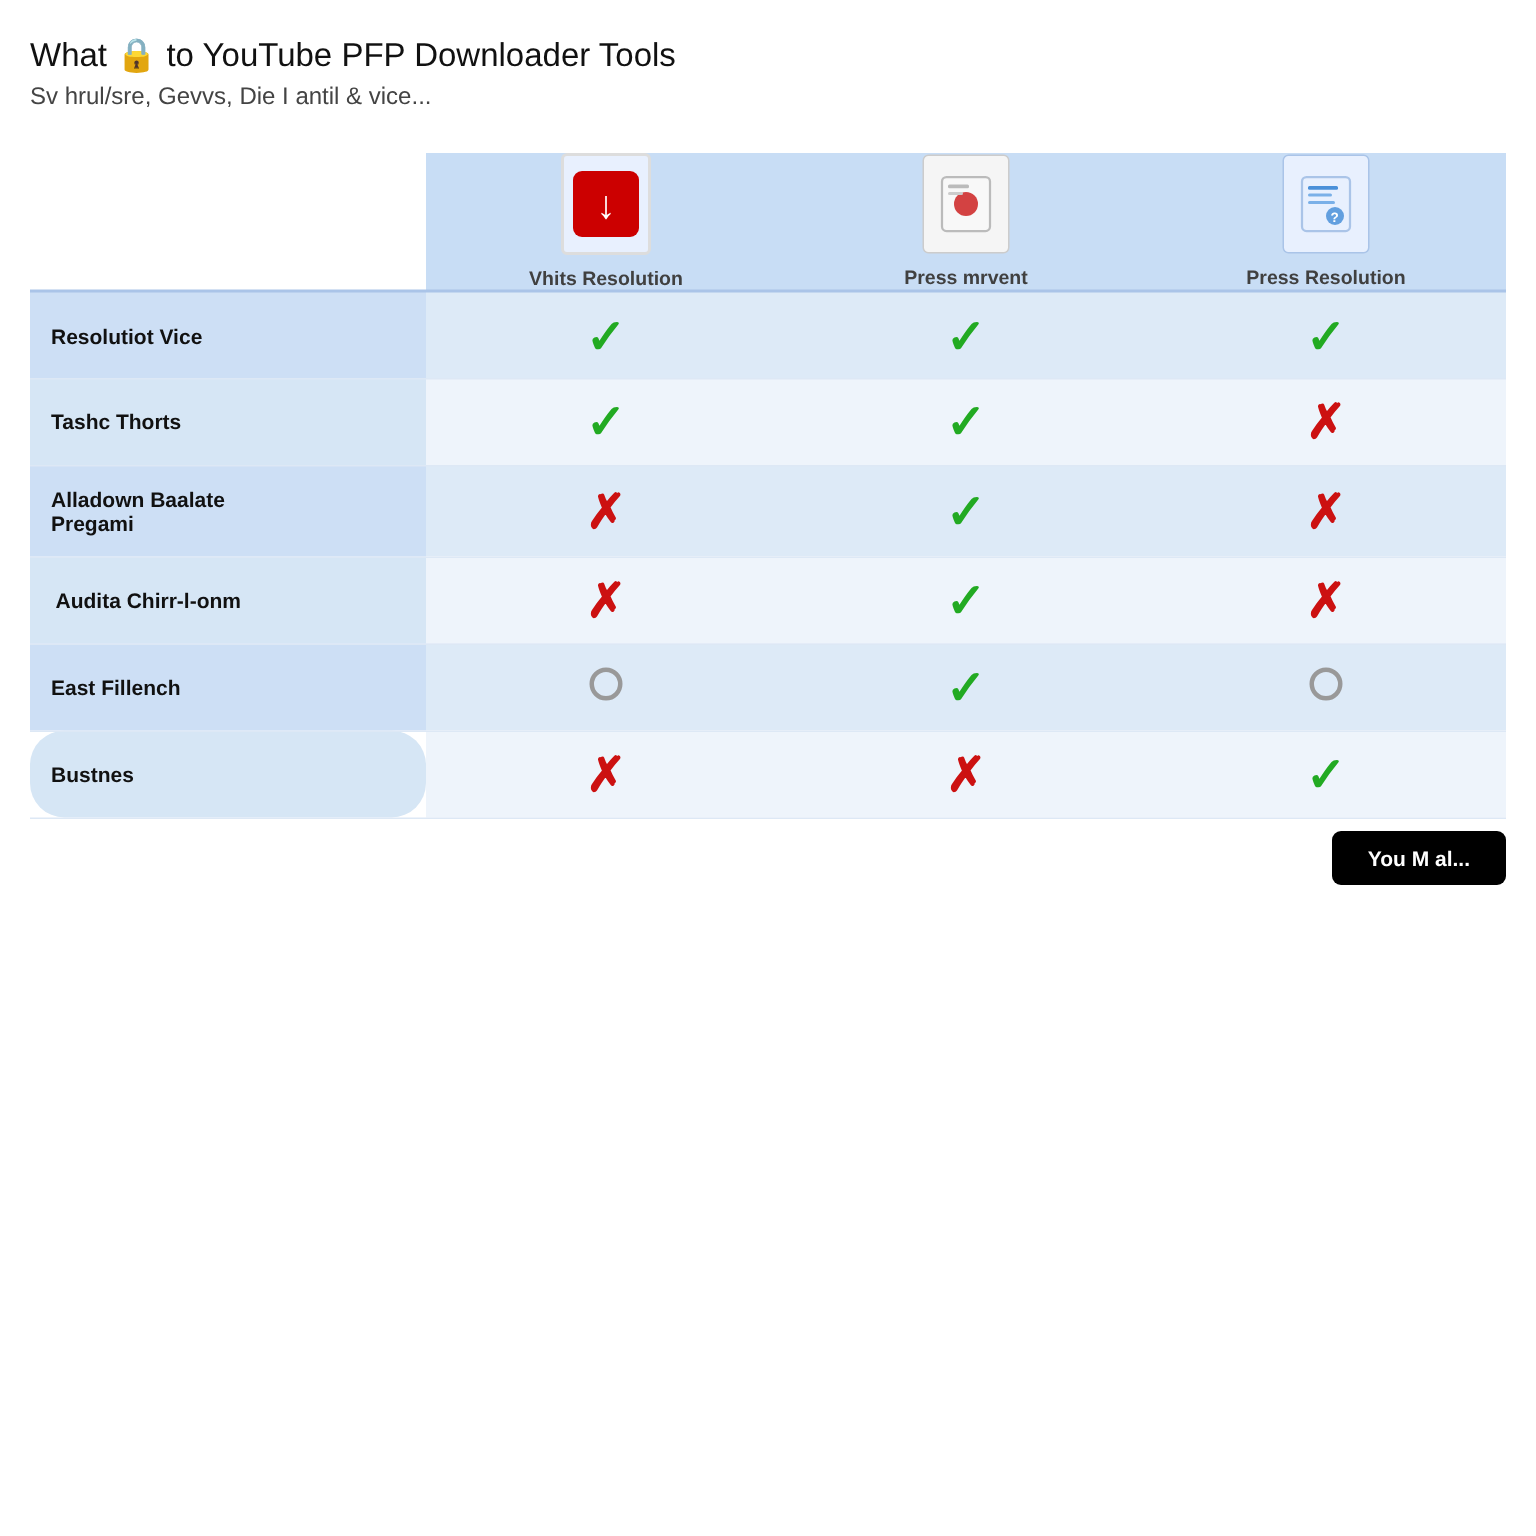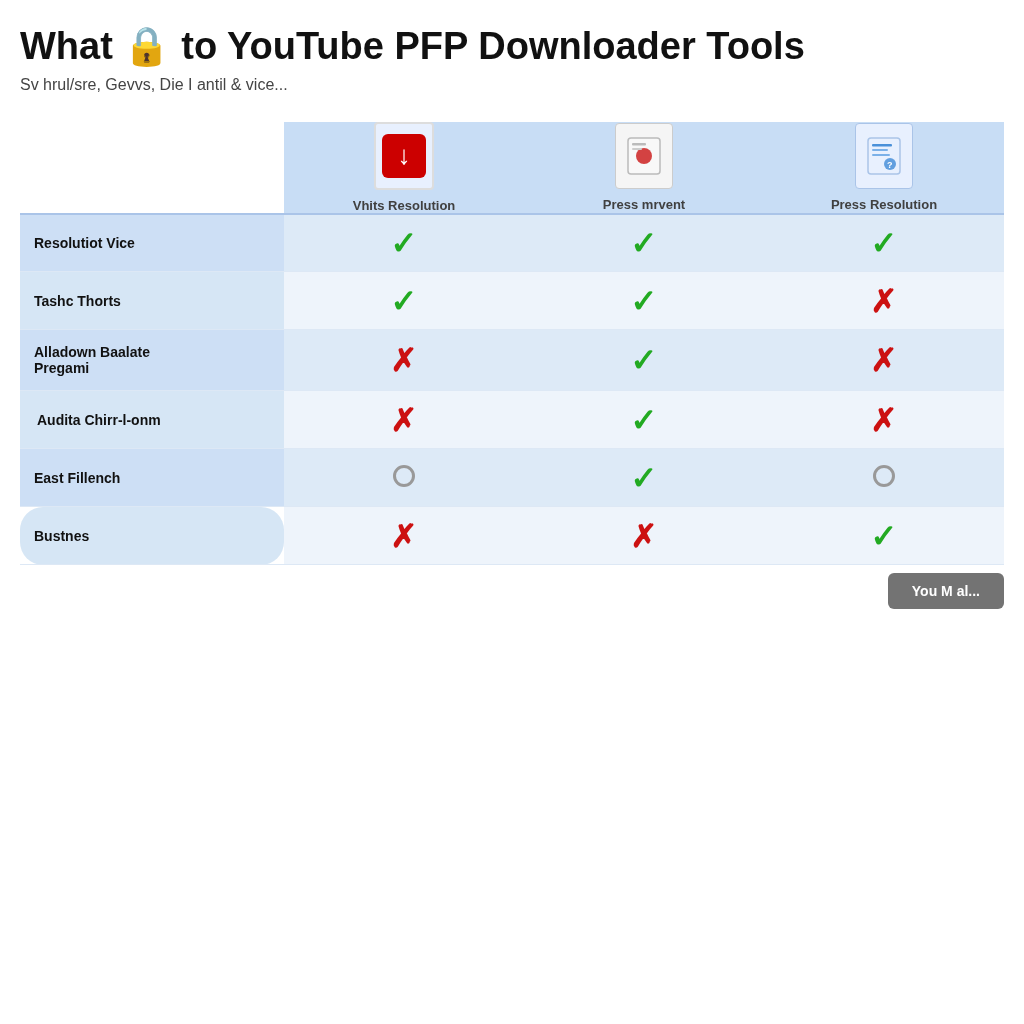--- a/index.html
+++ b/index.html
@@ -4,22 +4,22 @@
   <style>
     * { box-sizing: border-box; margin: 0; padding: 0; }
     body {
       font-family: Arial, sans-serif;
       background: #fff;
       padding: 24px 20px;
       max-width: 1024px;
       min-height: 1024px;
     }
     .page-title {
-      font-size: 38px;
-      font-weight: 700;
+      font-size: 22px;
+      font-weight: 400;
       color: #111;
       margin-bottom: 6px;
       line-height: 1.2;
     }
     .page-subtitle {
       font-size: 16px;
       color: #444;
       margin-bottom: 28px;
     }
     .comparison-table {
@@ -121,21 +121,21 @@
     }
     .tool-col {
       width: 200px;
     }
     .bottom-btn-row {
       display: flex;
       justify-content: flex-end;
       margin-top: 8px;
     }
     .cta-button {
-      background: #737373;
+      background: #000000;
       color: #fff;
       border: none;
       border-radius: 6px;
       padding: 10px 24px;
       font-size: 14px;
       font-weight: 700;
       cursor: pointer;
     }
     .icon-doc-red {
       width: 58px;

